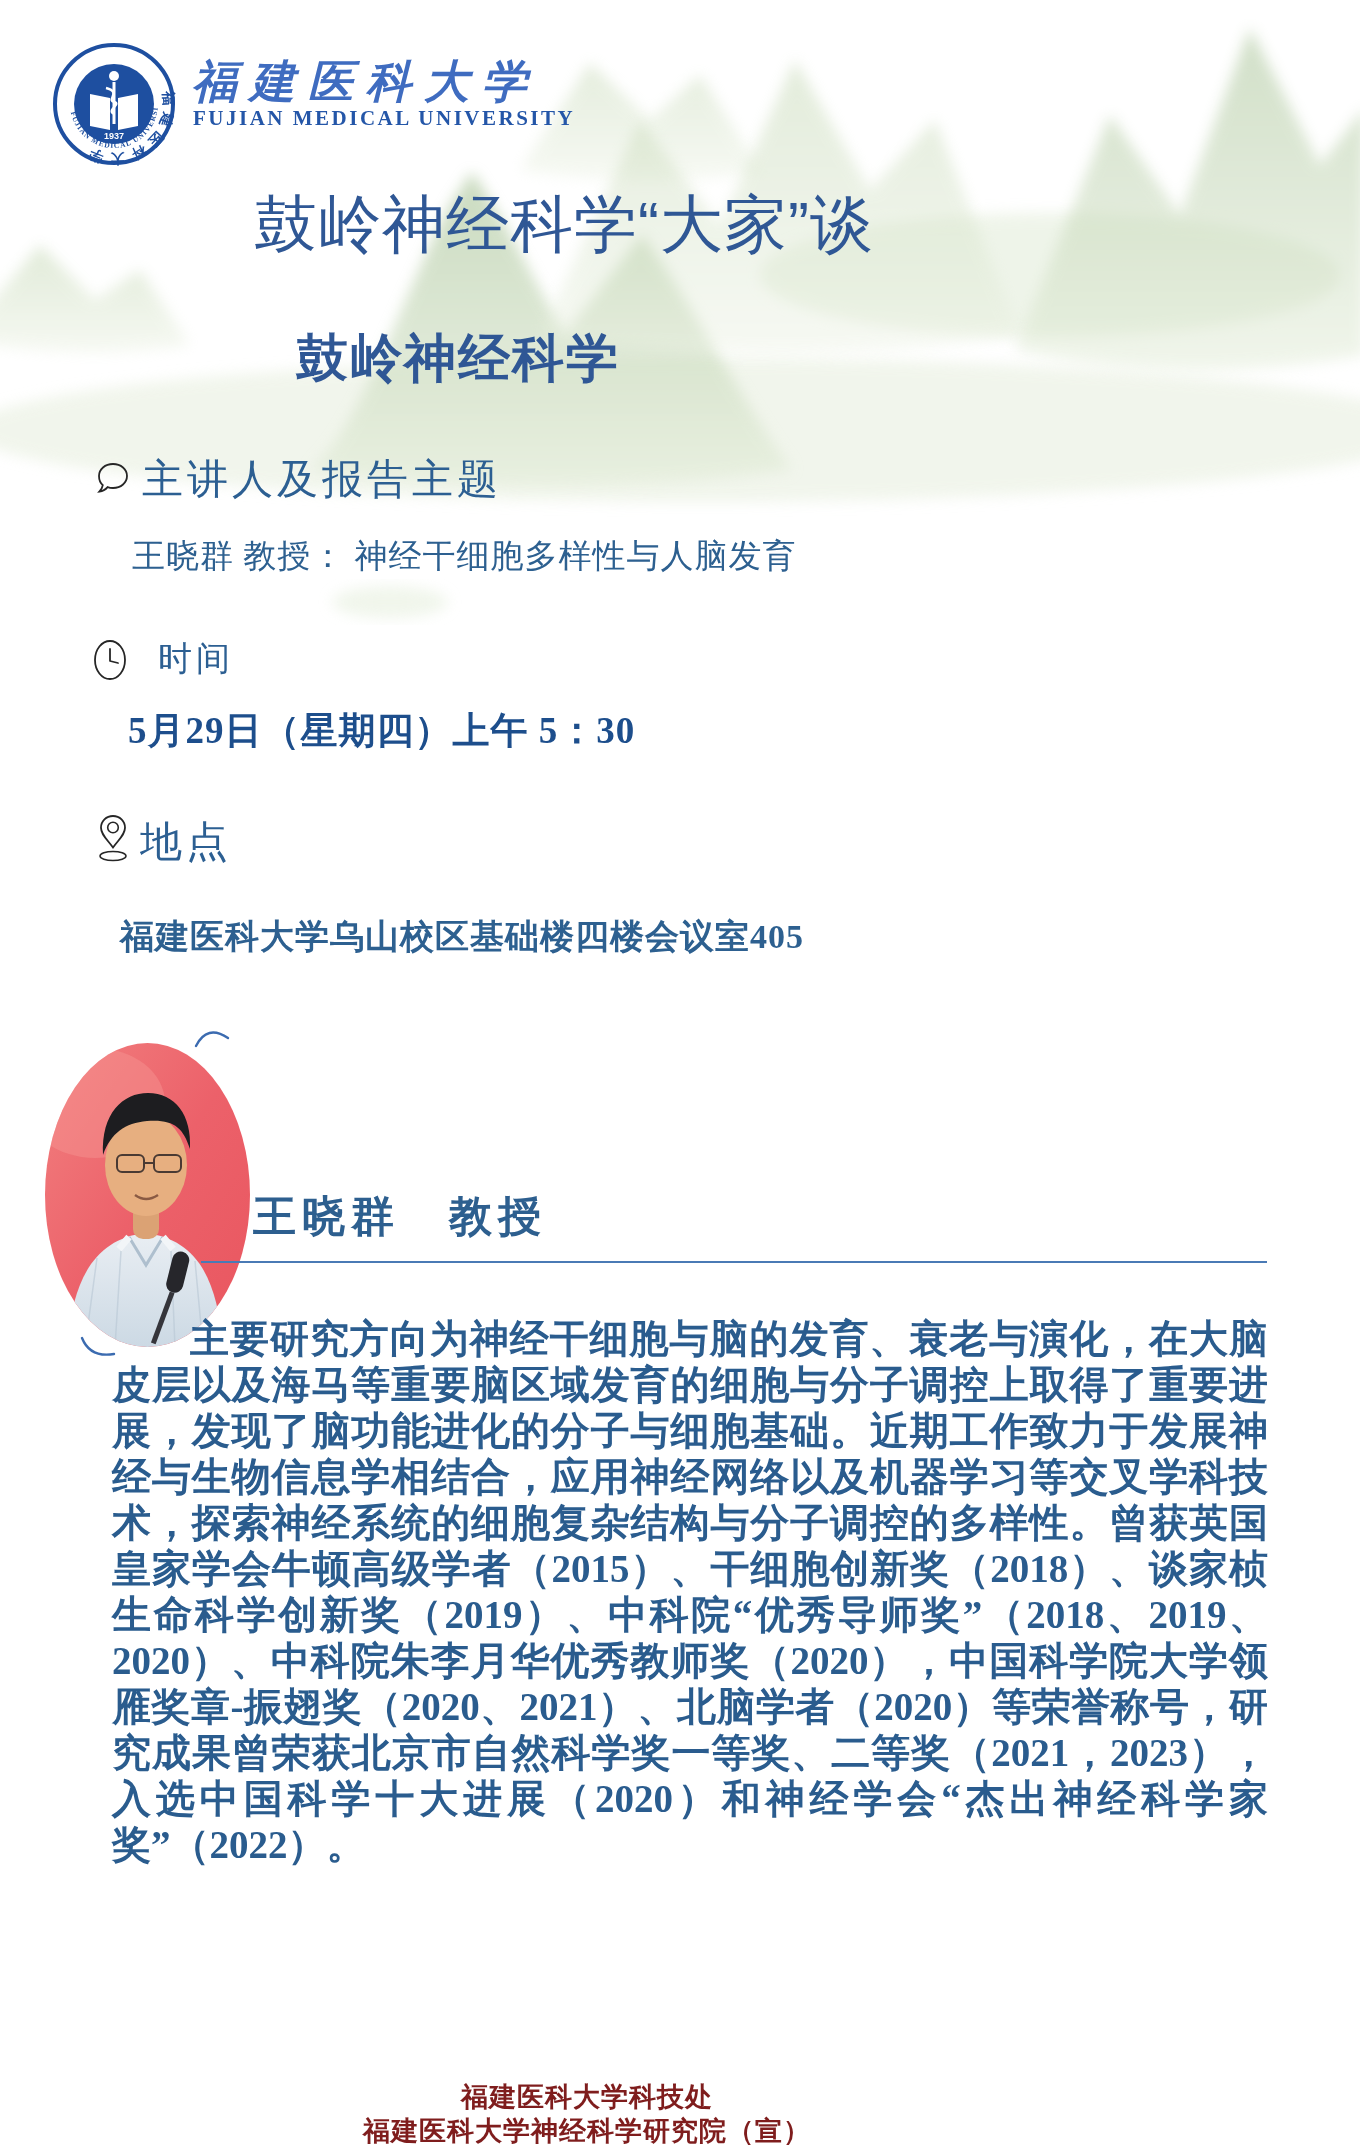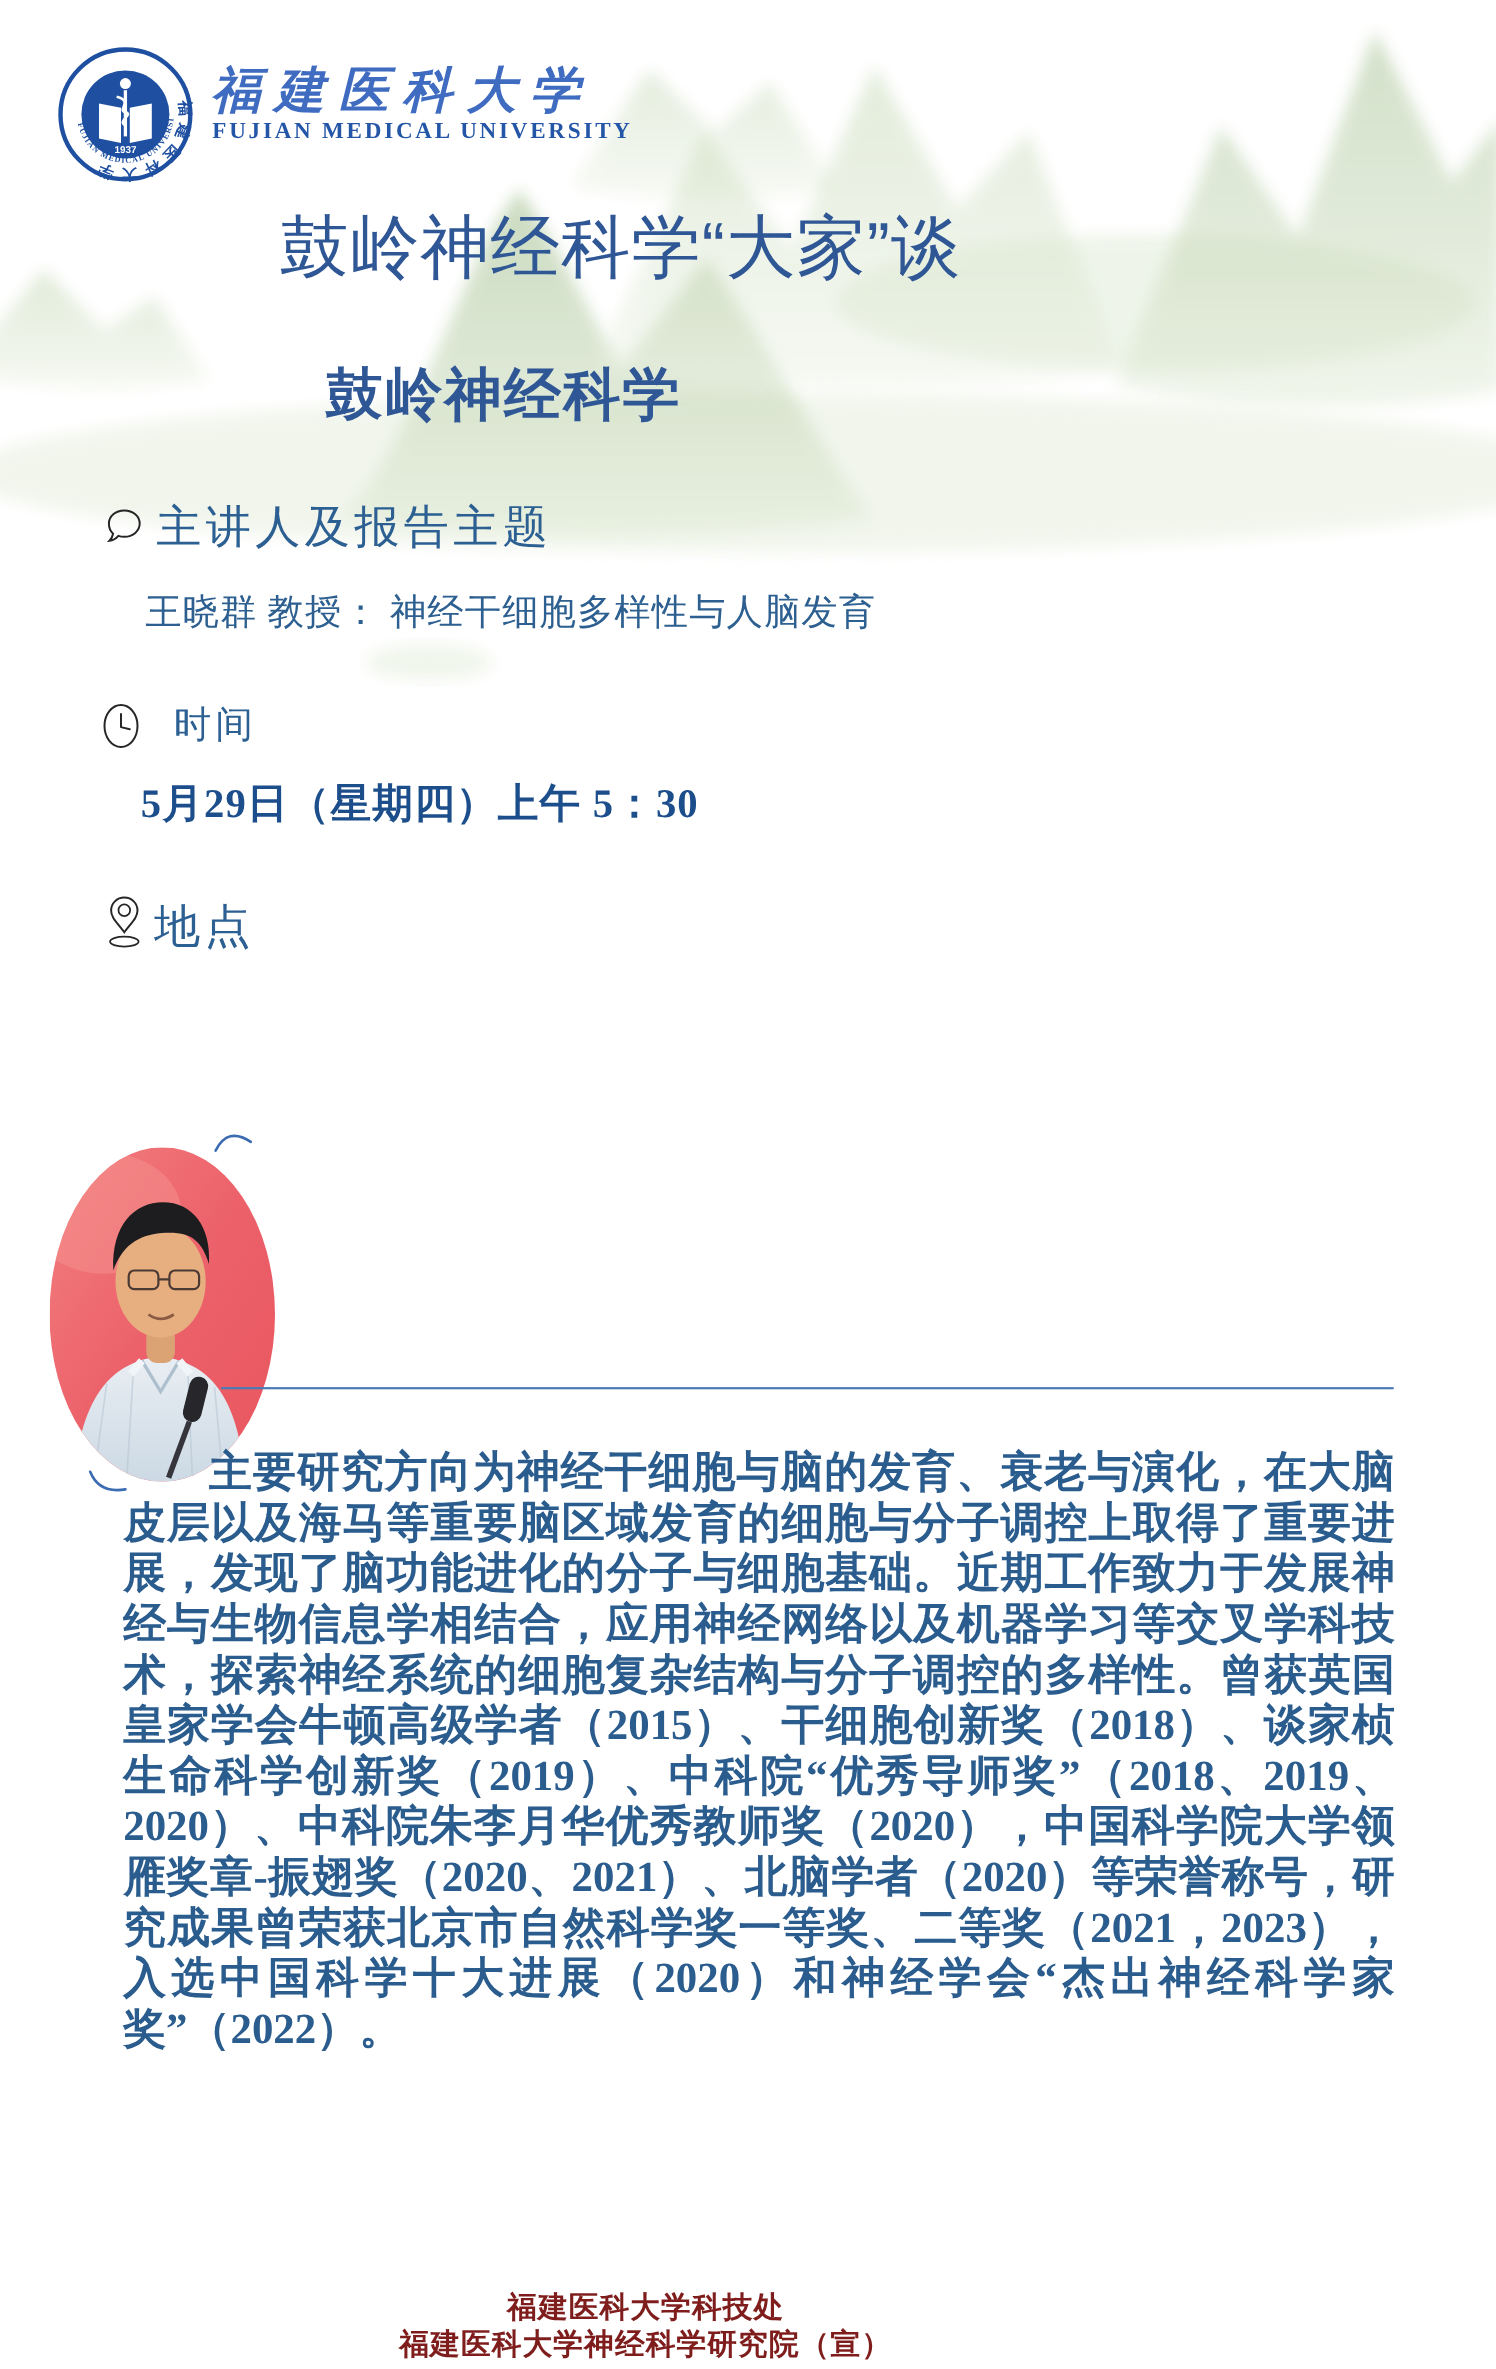--- a/index.html
+++ b/index.html
@@ -129,20 +129,21 @@
   <div class="sec-h h-time">时间</div>
   <div class="sec-body b-time">5月29日（星期四）上午 5：30</div>
 
   <svg class="sec-icon" style="left:93px;top:812px;width:40px;height:50px;" viewBox="0 0 40 50">
     <ellipse cx="20" cy="44" rx="13" ry="4.5" fill="none" stroke="#262626" stroke-width="1.5"></ellipse>
     <path d="M20,4 C13.2,4 8,9.2 8,15.8 C8,22.6 14,27.2 20,35.5 C26,27.2 32,22.6 32,15.8
              C32,9.2 26.8,4 20,4 Z" fill="#ffffff" stroke="#262626" stroke-width="1.8"></path>
     <circle cx="20" cy="15.5" r="5.3" fill="none" stroke="#262626" stroke-width="1.6"></circle>
   </svg>
   <div class="sec-h h-place">地点</div>
+  <div class="sec-body b-place">福建医科大学乌山校区基础楼四楼会议室405</div>
 
   <div class="photo">
     <svg viewBox="0 0 205 304" width="205" height="304" xmlns="http://www.w3.org/2000/svg">
       <defs>
         <linearGradient id="pbg" x1="0" y1="0" x2="1" y2="1">
           <stop offset="0" stop-color="#f2807f"></stop>
             <stop offset="0.5" stop-color="#ec616a"></stop>
           <stop offset="1" stop-color="#e9565f"></stop>
         </linearGradient>
         <linearGradient id="shirt" x1="0" y1="0" x2="0" y2="1">
@@ -174,20 +175,21 @@
     </svg>
   </div>
 
   <svg class="arc" style="left:194px;top:1026px;width:38px;height:32px;" viewBox="0 0 38 32">
     <path d="M2,20 Q13,-2 34,12" fill="none" stroke="#3b6bb0" stroke-width="2.4" stroke-linecap="round"></path>
   </svg>
   <svg class="arc" style="left:80px;top:1334px;width:38px;height:30px;" viewBox="0 0 38 30">
     <path d="M2,4 Q10,24 34,20" fill="none" stroke="#3b6bb0" stroke-width="2.4" stroke-linecap="round"></path>
   </svg>
 
+  <div class="spk-name">王晓群　教授</div>
   <div class="divider"></div>
 
   <div class="bio">
     <p>主要研究方向为神经干细胞与脑的发育、衰老与演化，在大脑皮层以及海马等重要脑区域发育的细胞与分子调控上取得了重要进展，发现了脑功能进化的分子与细胞基础。近期工作致力于发展神经与生物信息学相结合，应用神经网络以及机器学习等交叉学科技术，探索神经系统的细胞复杂结构与分子调控的多样性。曾获英国皇家学会牛顿高级学者（2015）、干细胞创新奖（2018）、谈家桢生命科学创新奖（2019）、中科院“优秀导师奖”（2018、2019、2020）、中科院朱李月华优秀教师奖（2020），中国科学院大学领雁奖章-振翅奖（2020、2021）、北脑学者（2020）等荣誉称号，研究成果曾荣获北京市自然科学奖一等奖、二等奖（2021，2023），入选中国科学十大进展（2020）和神经学会“杰出神经科学家奖”（2022）。</p>
   </div>
 
   <div class="footer">
     <div>福建医科大学科技处</div>
     <div>福建医科大学神经科学研究院（宣）</div>
   </div>

